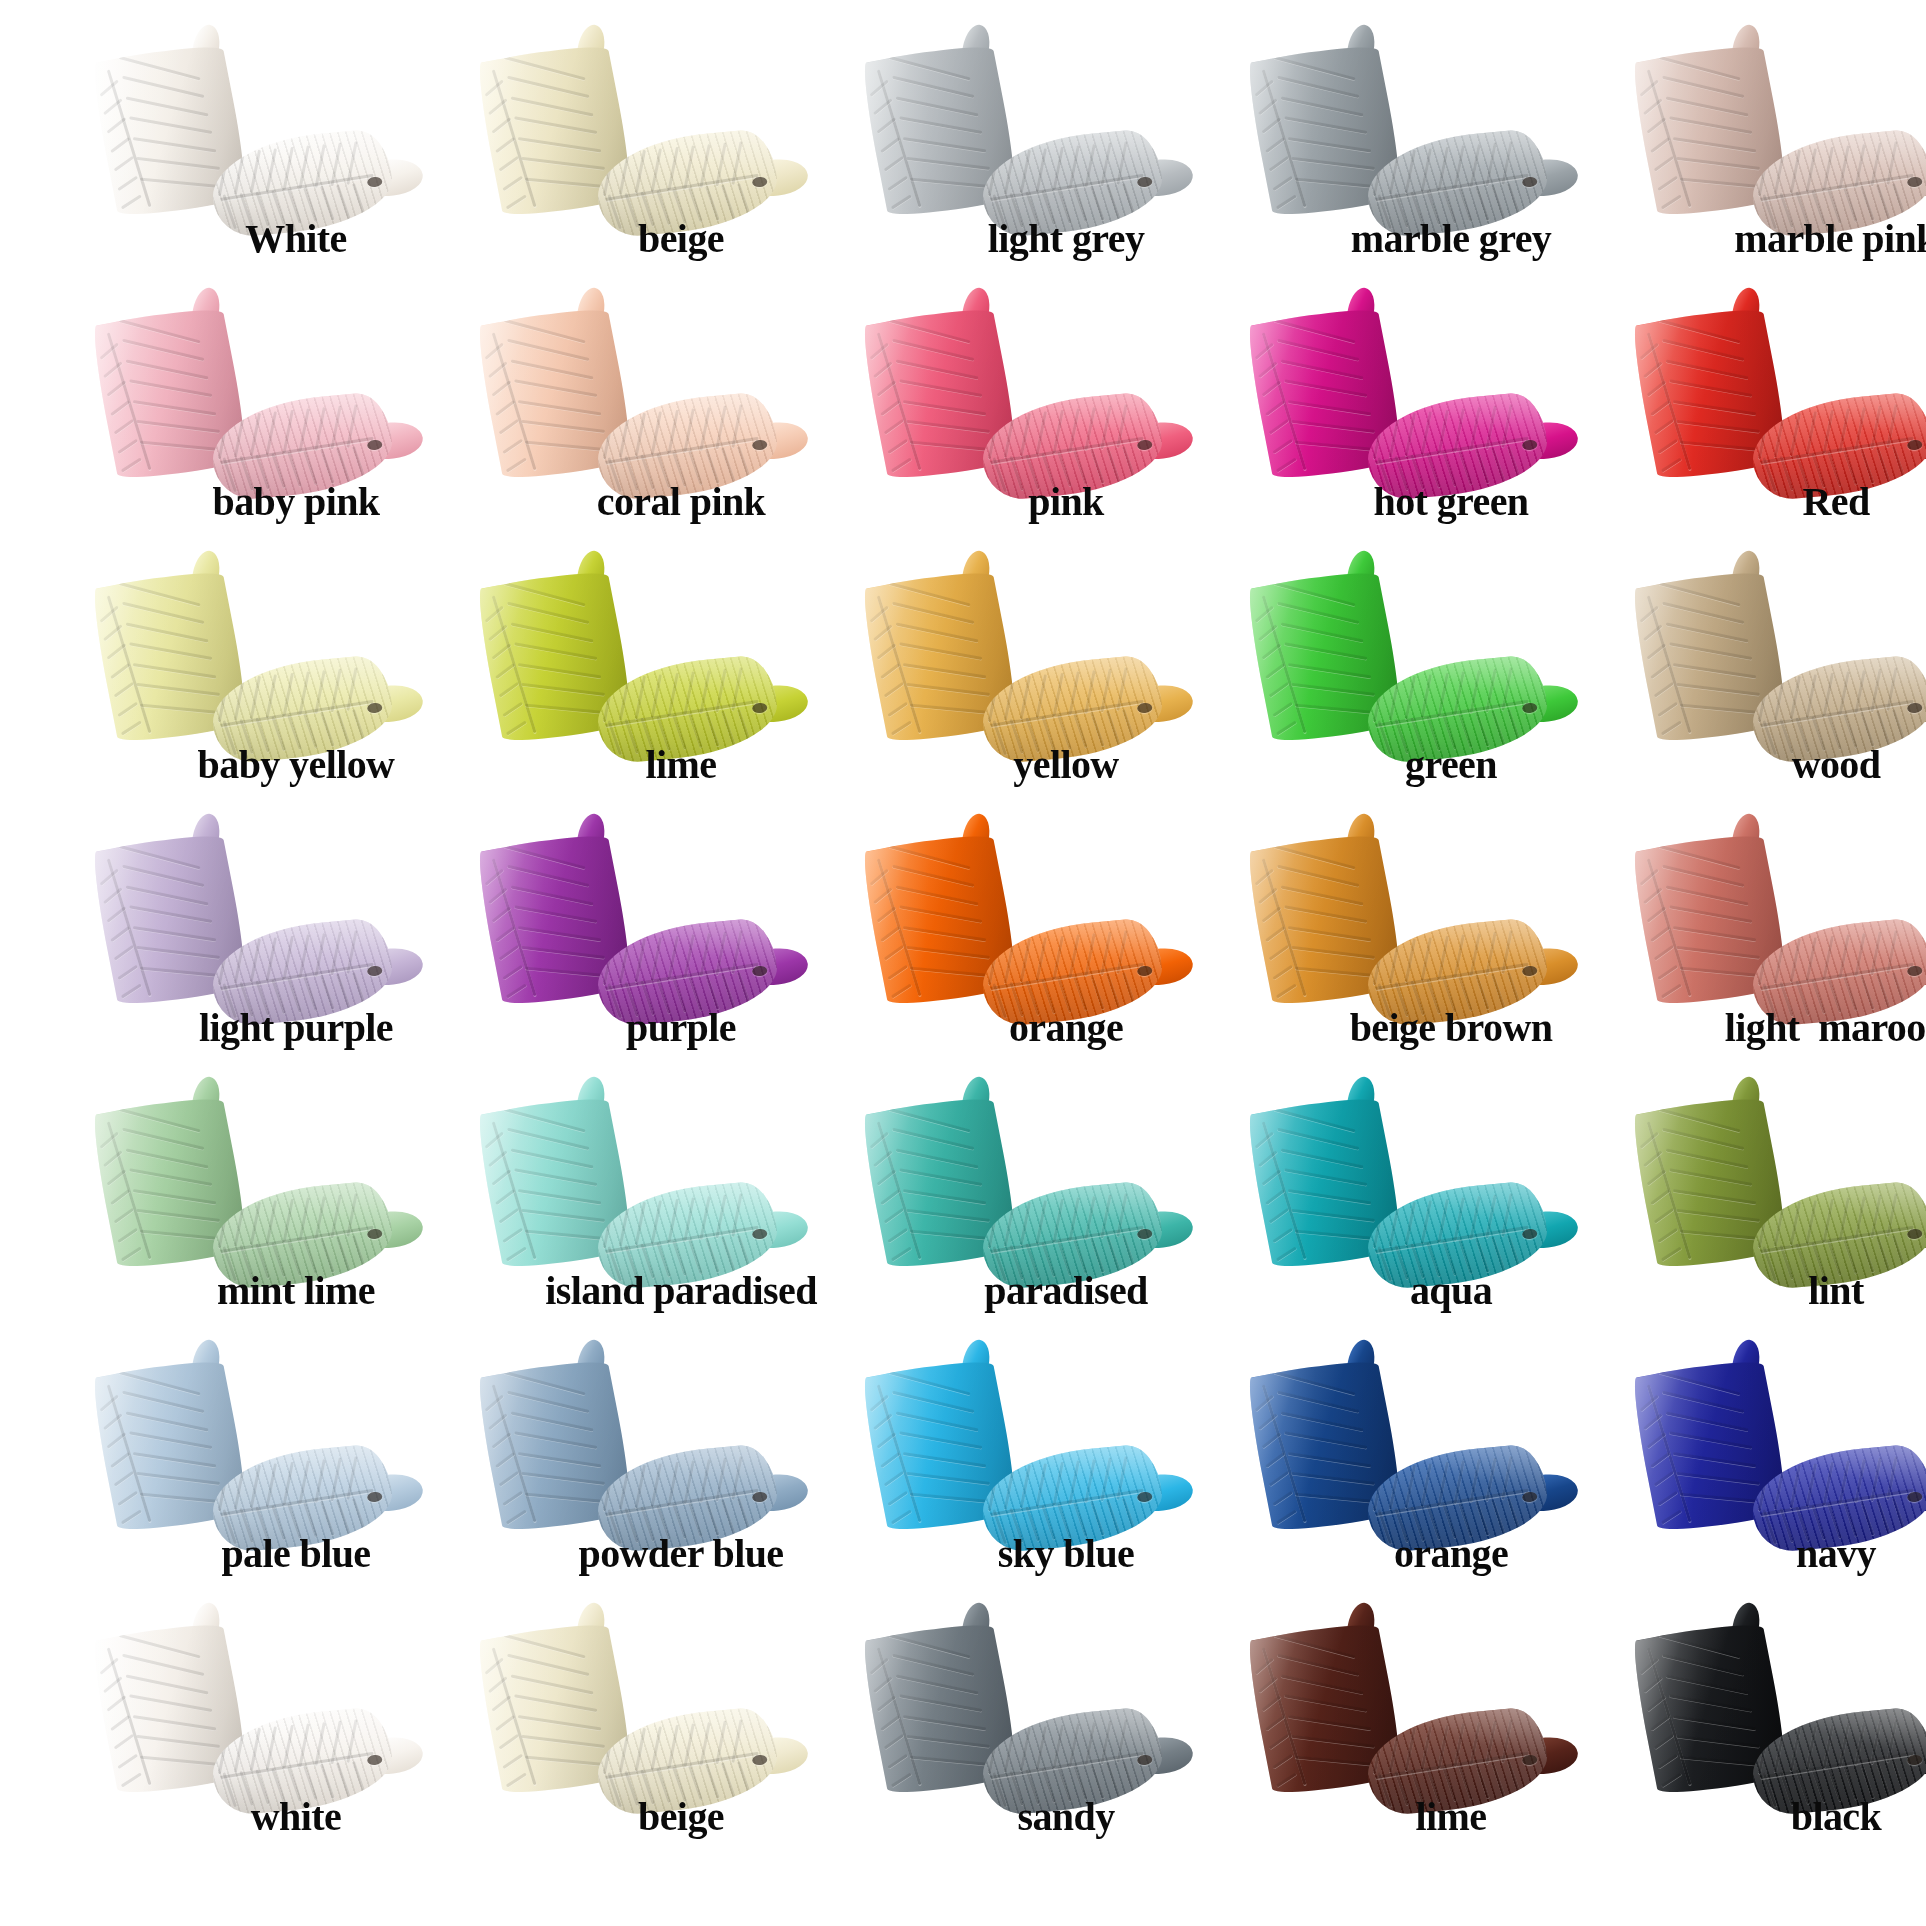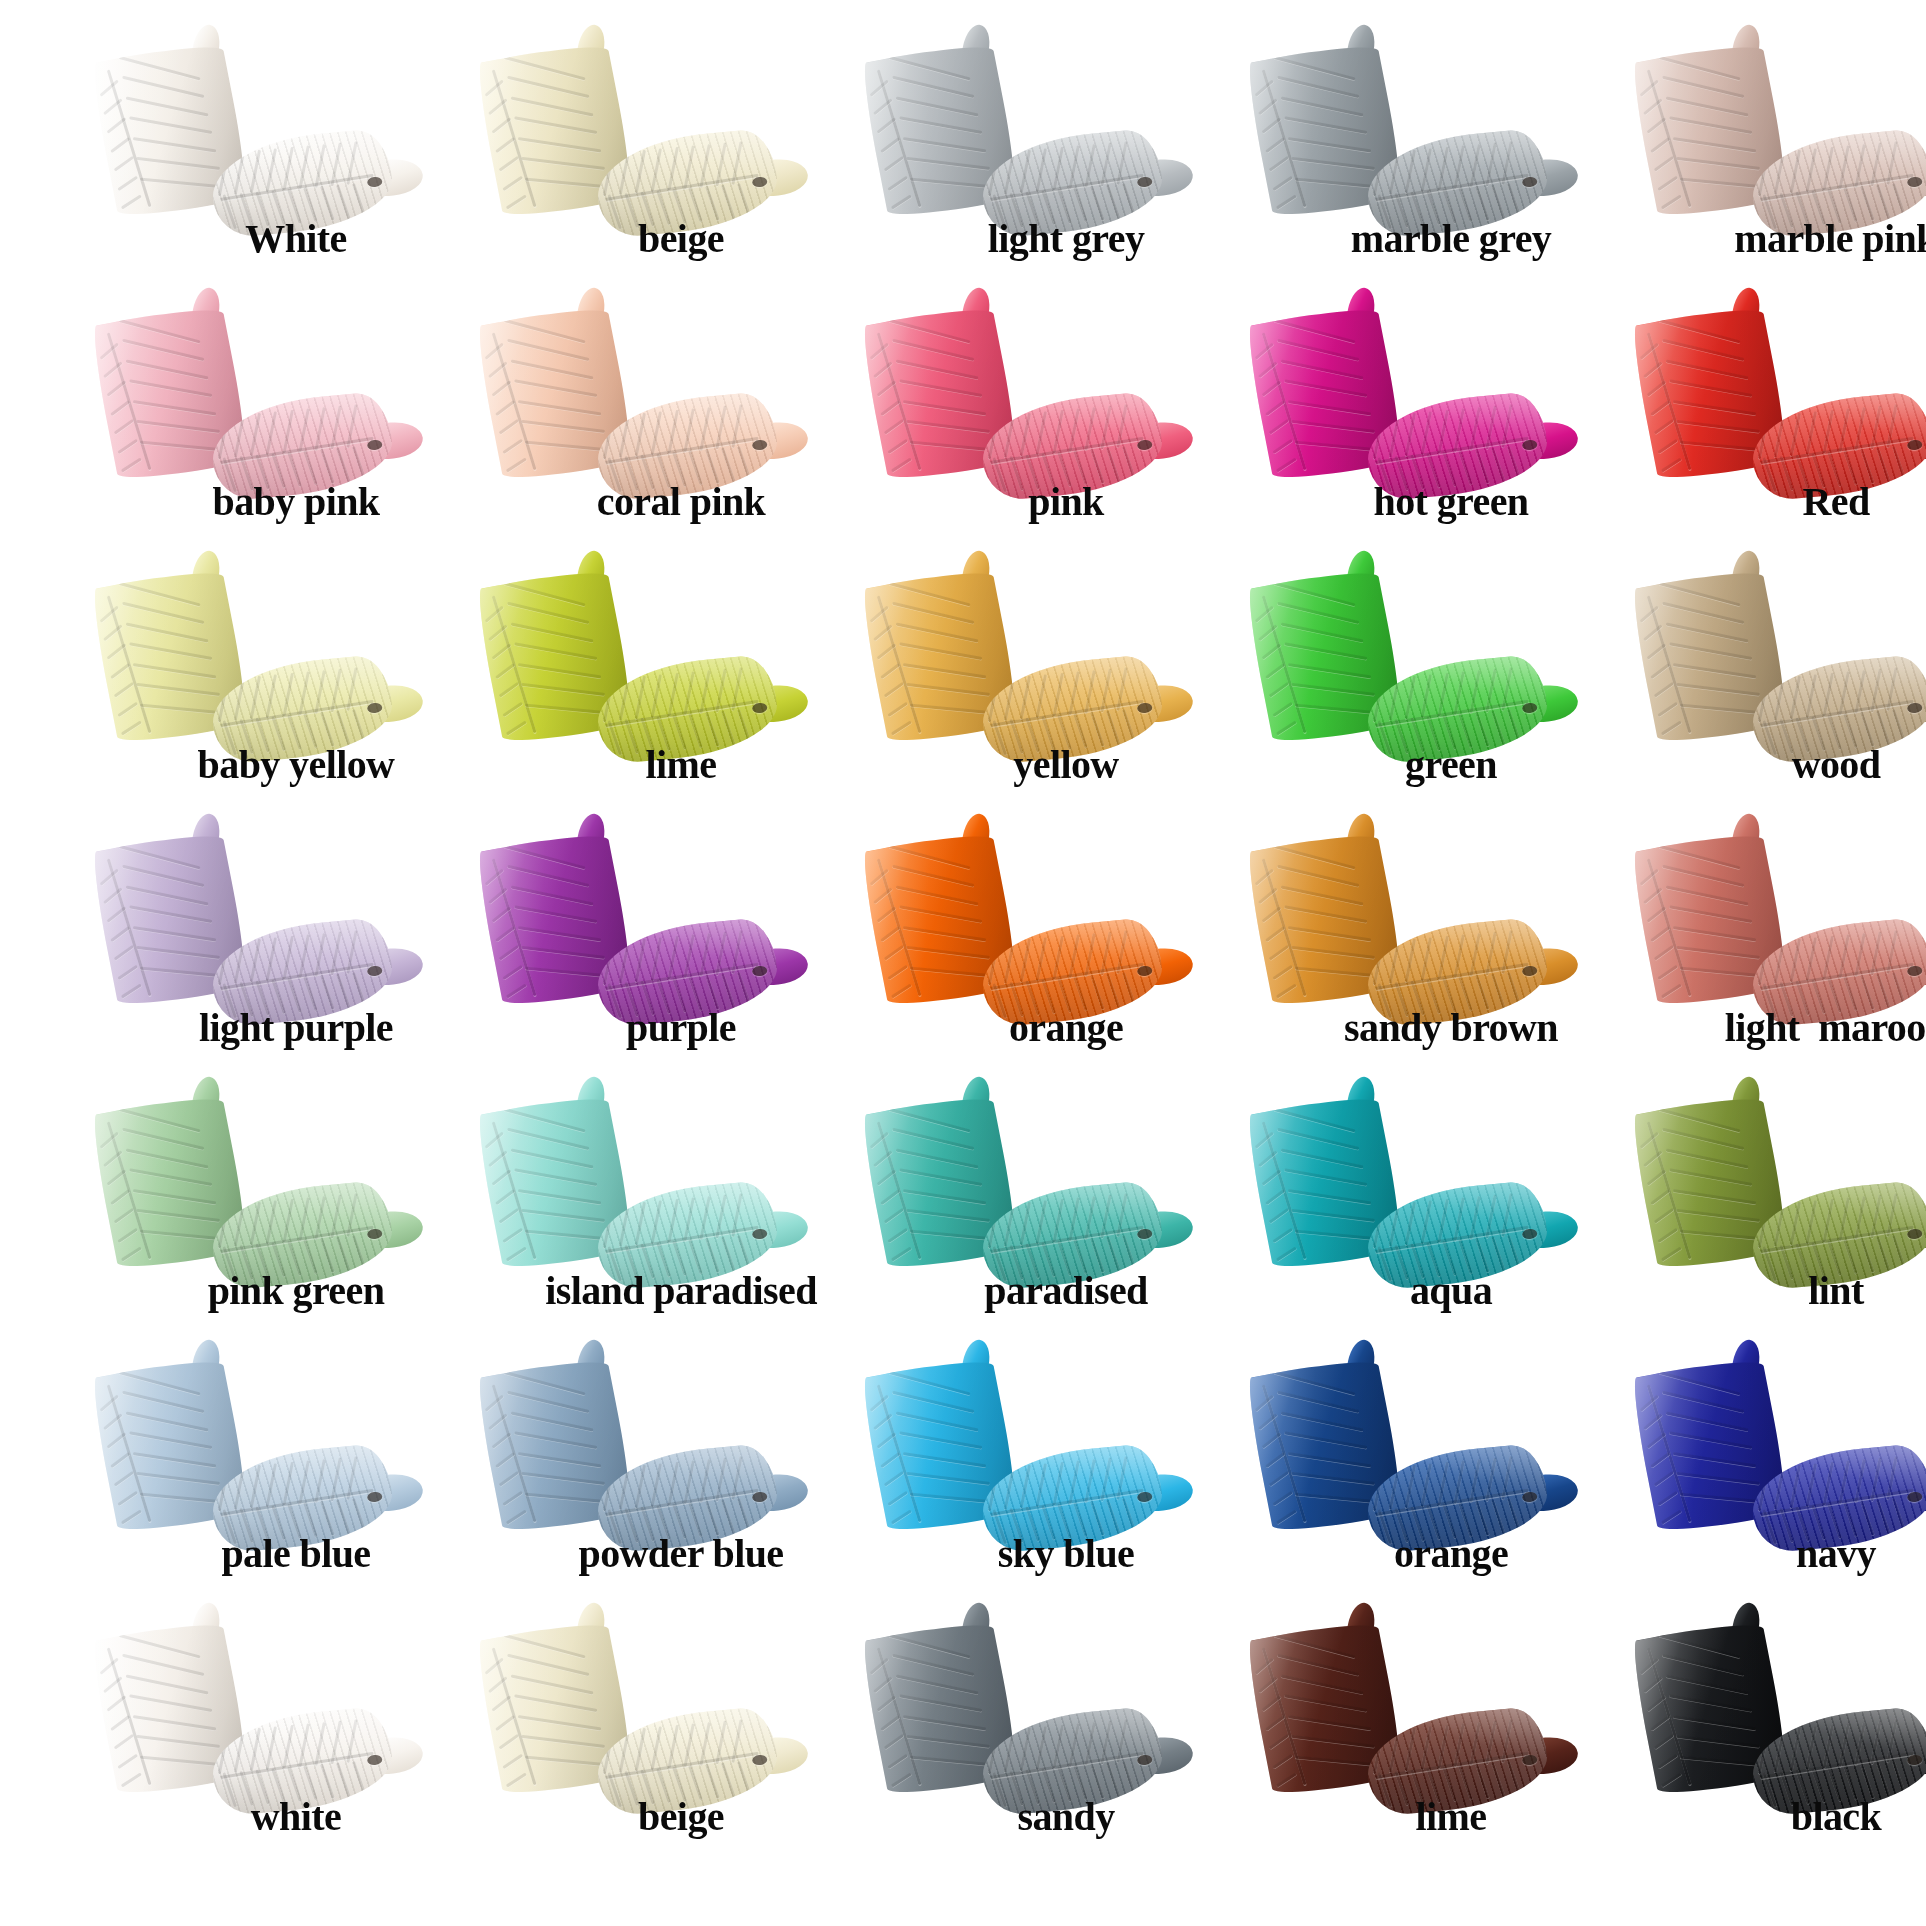--- a/index.html
+++ b/index.html
@@ -1186,21 +1186,21 @@
                 <i style="left:69%;top:10%;width:2.6px;height:46%;transform:rotate(16deg);border-radius:1.9px;"></i>
                 <i style="left:71%;top:54%;width:2.6px;height:38%;transform:rotate(-14deg);border-radius:1.9px;"></i>
                 <i style="left:78%;top:10%;width:2.6px;height:46%;transform:rotate(16deg);border-radius:1.9px;"></i>
                 <i style="left:80%;top:54%;width:2.6px;height:38%;transform:rotate(-14deg);border-radius:1.9px;"></i>
               </div>
               <div class="gloss2"></div>
             </div>
             <div class="hole"></div>
           </div>
         </div>
-        <div class="label">sandy brown</div>
+        <div class="label">beige brown</div>
       </div>
       <div class="cell">
         <div class="stage">
           <div class="leaf-up">
             <div class="stem" style="background:linear-gradient(104deg,#e29c92 0%,#cc7266 42%,#ab564c 100%);"></div>
             <div class="body" style="background:linear-gradient(104deg,#e29c92 0%,#cc7266 42%,#ab564c 100%);">
               <div class="veins">
                 <span class="midrib" style="left:18%;top:6%;width:3.2px;height:88%;transform:rotate(-6deg);border-radius:1.9px;"></span>
                 <i style="left:20%;top:10%;width:62%;height:2.6px;transform:rotate(26deg);border-radius:1.9px;"></i>
                 <i style="left:3%;top:16%;width:17%;height:2.6px;transform:rotate(-30deg);border-radius:1.9px;"></i>
@@ -1300,21 +1300,21 @@
                 <i style="left:69%;top:10%;width:2.6px;height:46%;transform:rotate(16deg);border-radius:1.9px;"></i>
                 <i style="left:71%;top:54%;width:2.6px;height:38%;transform:rotate(-14deg);border-radius:1.9px;"></i>
                 <i style="left:78%;top:10%;width:2.6px;height:46%;transform:rotate(16deg);border-radius:1.9px;"></i>
                 <i style="left:80%;top:54%;width:2.6px;height:38%;transform:rotate(-14deg);border-radius:1.9px;"></i>
               </div>
               <div class="gloss2"></div>
             </div>
             <div class="hole"></div>
           </div>
         </div>
-        <div class="label">pink green</div>
+        <div class="label">mint lime</div>
       </div>
       <div class="cell">
         <div class="stage">
           <div class="leaf-up">
             <div class="stem" style="background:linear-gradient(104deg,#c1eee8 0%,#94ded4 42%,#6fc3b7 100%);"></div>
             <div class="body" style="background:linear-gradient(104deg,#c1eee8 0%,#94ded4 42%,#6fc3b7 100%);">
               <div class="veins">
                 <span class="midrib" style="left:18%;top:6%;width:3.2px;height:88%;transform:rotate(-6deg);border-radius:1.9px;"></span>
                 <i style="left:20%;top:10%;width:62%;height:2.6px;transform:rotate(26deg);border-radius:1.9px;"></i>
                 <i style="left:3%;top:16%;width:17%;height:2.6px;transform:rotate(-30deg);border-radius:1.9px;"></i>

